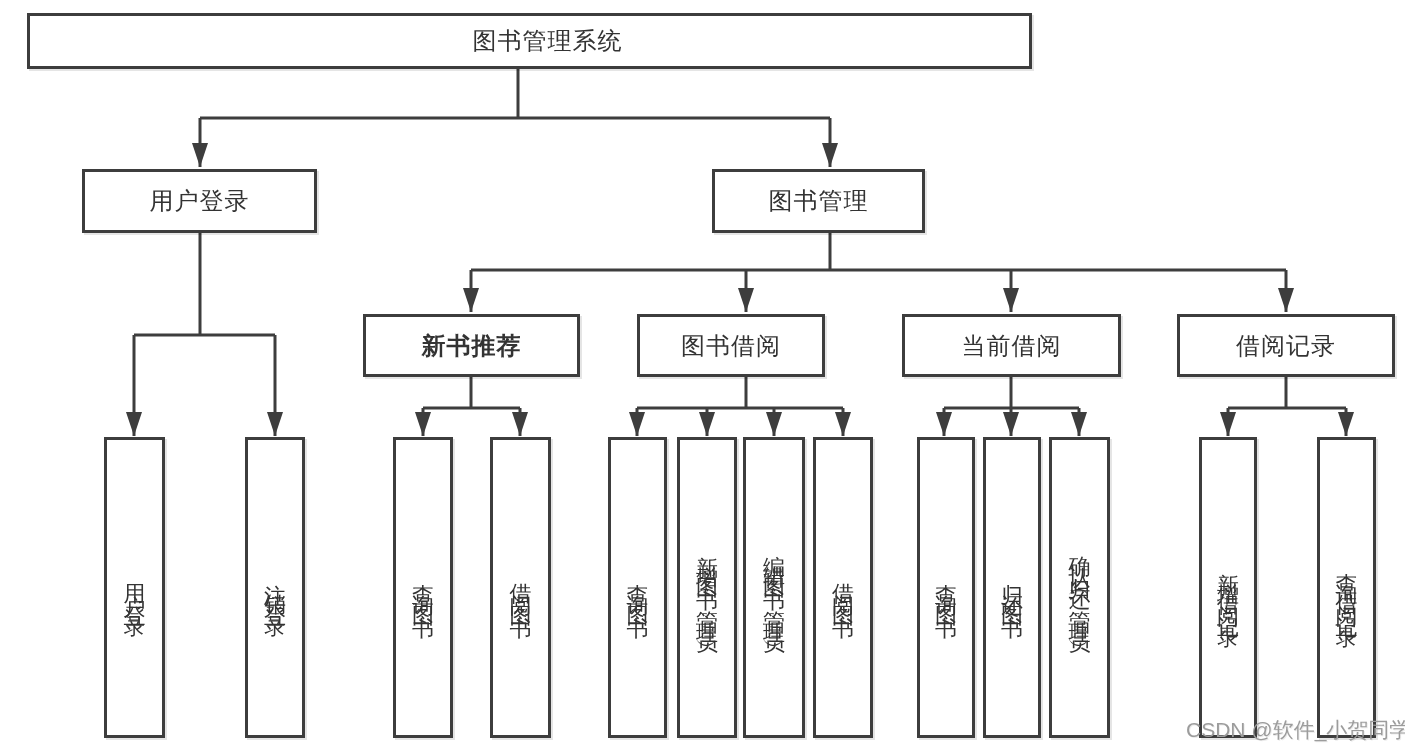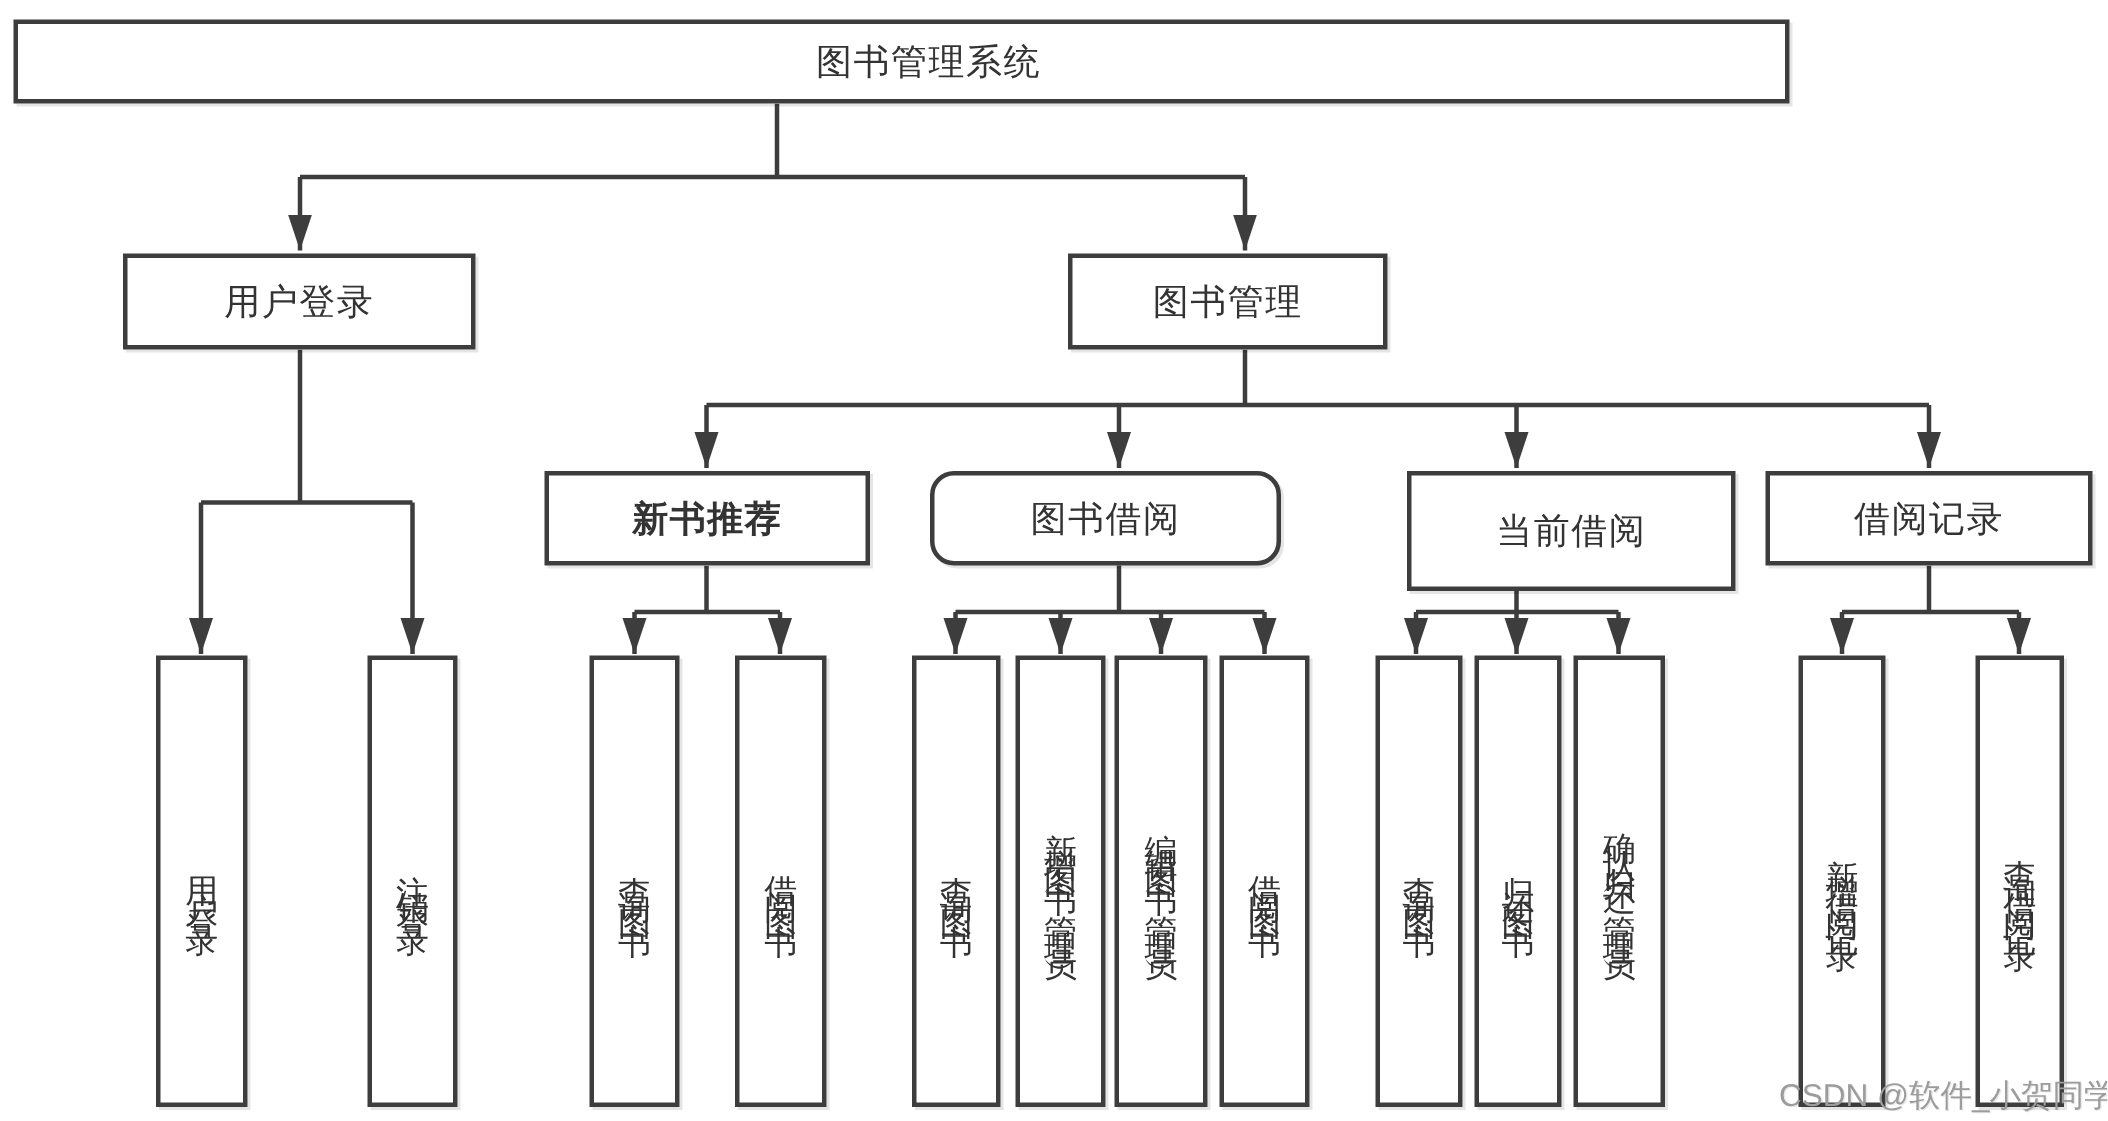--- a/index.html
+++ b/index.html
@@ -29,26 +29,26 @@
   .hlabel{font-size:24px;letter-spacing:1px;white-space:nowrap;}
   .leaf .vlabel{
     writing-mode:vertical-rl;
     text-orientation:mixed;
     font-size:22px;
     letter-spacing:11px;
     line-height:1;
     color:var(--text);
   }
   
-  .n-root{left:9px;top:13px;width:1184px;height:56px;padding-left:36px;}
+  .n-root{left:27px;top:13px;width:1005px;height:56px;padding-left:36px;}
   .n-l2a{left:82px;top:169px;width:235px;height:64px;}
   .n-l2b{left:712px;top:169px;width:213px;height:64px;}
   .n-l3a{left:363px;top:314px;width:217px;height:63px;font-weight:bold;}
-  .n-l3b{left:620px;top:314px;width:234px;height:63px;border-radius:16px;}
-  .n-l3c{left:902px;top:314px;width:219px;height:80px;margin-left:36px;}
+  .n-l3b{left:637px;top:314px;width:188px;height:63px;}
+  .n-l3c{left:902px;top:314px;width:219px;height:63px;}
   .n-l3d{left:1177px;top:314px;width:218px;height:63px;text-align:right;}
   .leaf{top:437px;height:301px;}
   .n-g1a{left:104px;width:61px;}
   .n-g1b{left:245px;width:60px;}
   .n-g2a{left:393px;width:60px;}
   .n-g2b{left:490px;width:61px;}
   .n-g3a{left:608px;width:59px;}
   .n-g3b{left:677px;width:60px;}
   .n-g3c{left:743px;width:62px;}
   .n-g3d{left:813px;width:60px;}

